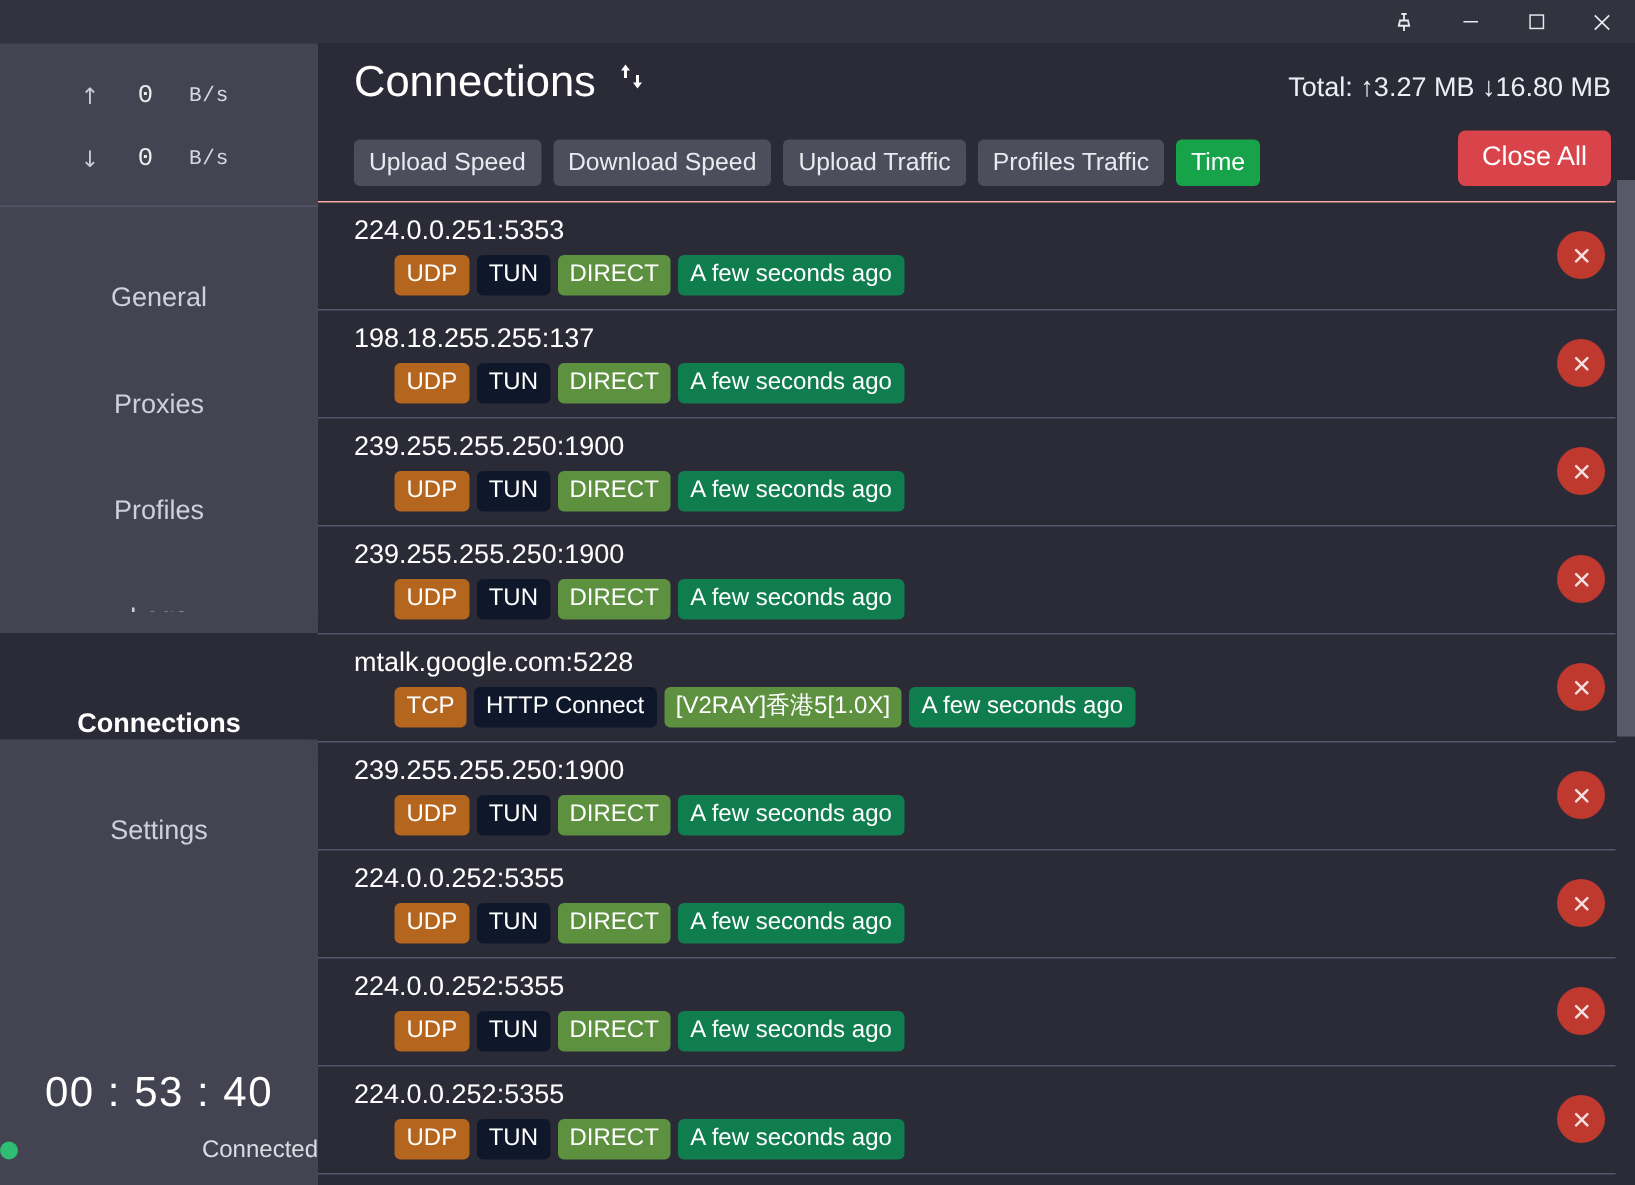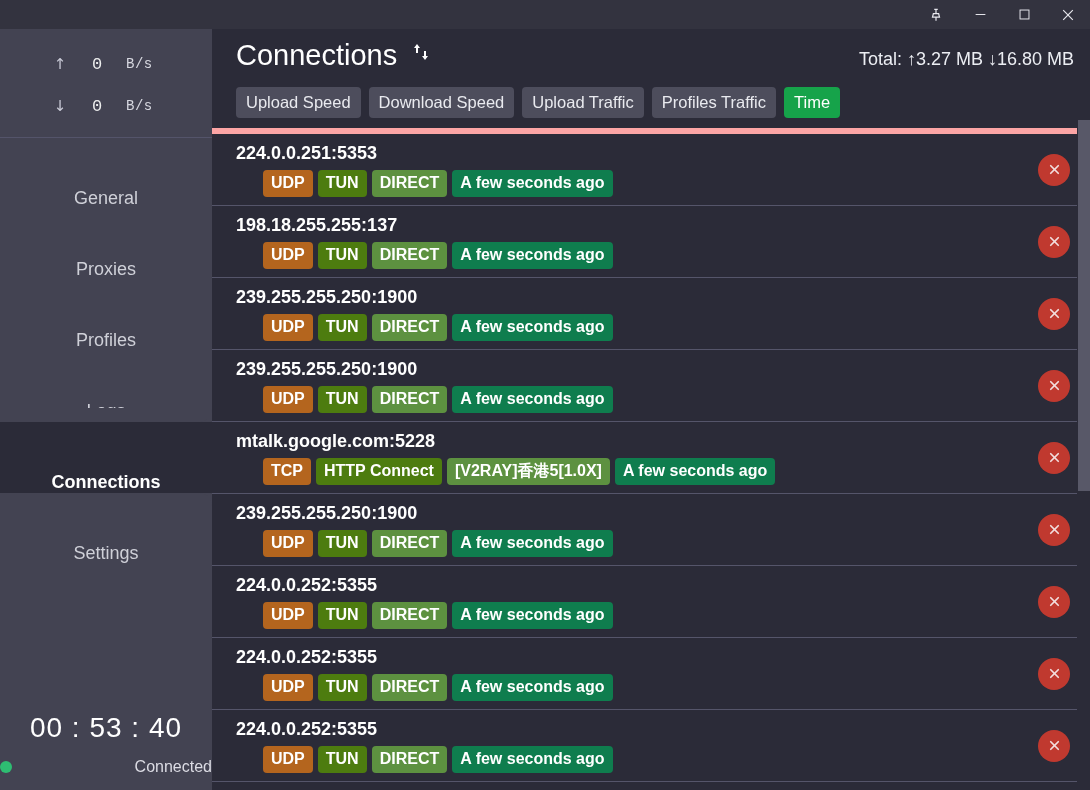--- a/index.html
+++ b/index.html
@@ -225,22 +225,21 @@
     font-family: "Liberation Sans", sans-serif;
     padding: 8px 16px 9px 16px;
     line-height: 1.1;
   }
 
   
   .conn-list {
     flex: 1 1 auto;
     position: relative;
     overflow: hidden;
-    border-top: 6px solid #fca5a5;
-    font-weight: bold;
+    border-top: 1px solid #fca5a5;
   }
   .conn-row {
     height: 72px;
     border-bottom: 1px solid #55556a;
     display: flex;
     align-items: center;
     padding: 0 20px 0 24px;
   }
   .conn-info {
     flex: 1 1 auto;
@@ -261,21 +260,21 @@
   .badge {
     border-radius: 4px;
     color: #ffffff;
     font-size: 16px;
     padding: 3px 8px 4px 8px;
     line-height: 1.25;
     white-space: nowrap;
     font-family: "Liberation Sans", sans-serif;
   }
   .badge.proto     { background: #b4651e; }
-  .badge.net       { background: #4d7c0f; }
+  .badge.net       { background: #0f172a; }
   .badge.rule      { background: #5d9140; }
   .badge.time      { background: #0f7d4e; }
 
   .row-close {
     flex: 0 0 auto;
     width: 32px;
     height: 32px;
     border-radius: 50%;
     background: #c0392f;
     display: flex;
@@ -394,20 +393,21 @@
         </span>
         <span class="total-stats">Total: ↑3.27 MB ↓16.80 MB</span>
       </div>
 
       <div class="header-bottom">
         <button class="filter-btn">Upload Speed</button>
         <button class="filter-btn">Download Speed</button>
         <button class="filter-btn">Upload Traffic</button>
         <button class="filter-btn">Profiles Traffic</button>
         <button class="filter-btn active">Time</button>
+        <button class="close-all-btn">Close All</button>
       </div>
     </div>
 
     <div class="conn-list">
 
       <div class="conn-row">
         <div class="conn-info">
           <div class="conn-host">224.0.0.251:5353</div>
           <div class="badges">
             <span class="badge proto">UDP</span>

